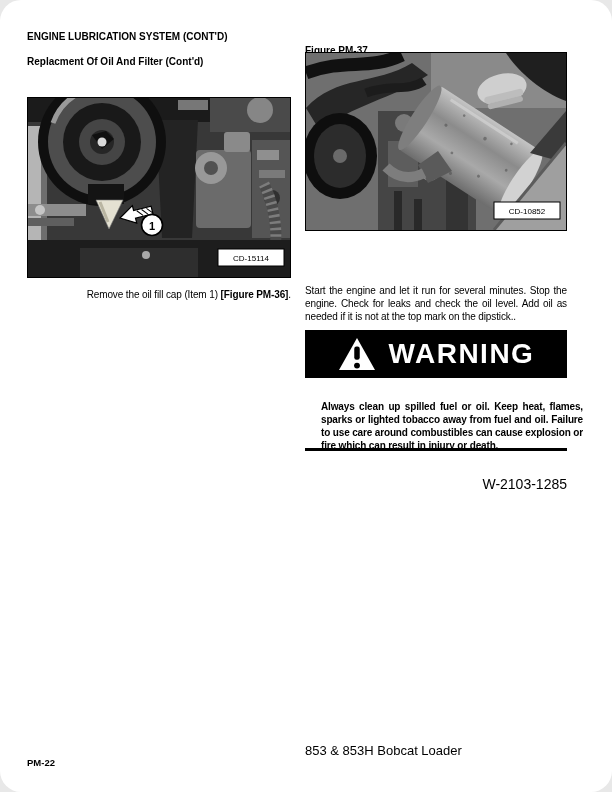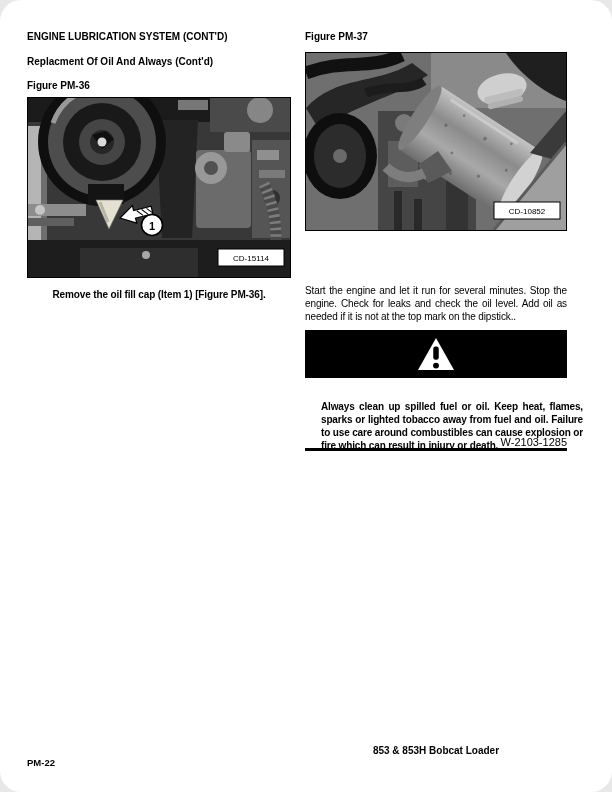--- a/index.html
+++ b/index.html
@@ -23,35 +23,34 @@
   svg text { font-family:"Liberation Sans", sans-serif; }
   .warn-banner {
     background:#000; color:#fff;
     display:flex; align-items:center; justify-content:center; gap:13px;
   }
   .warn-title { font-size:28px; font-weight:bold; letter-spacing:1.5px; }
   .warn-body {
     font-size:10px; font-weight:bold; line-height:13px;
     text-align:justify; letter-spacing:-0.15px;
   }
-  .warn-code { font-size:11px; text-align:right; }
+  .warn-code { font-size:14px; text-align:right;margin-top:40px; }
   .warn-rule { background:#000; height:3px; }
   .footer-page { font-size:9.5px; font-weight:bold; text-align:left; }
-  .footer-doc { font-size:10px; font-weight:bold; text-align:center; line-height:13px; }
+  .footer-doc { font-size:13px; font-weight:normal; text-align:left; line-height:13px; }
 </style>
 </head>
 <body>
 
 <div class="page">
 
   <div class="abs h-bold" style="left:27px; top:31px; width:264px;">ENGINE LUBRICATION SYSTEM (CONT'D)</div>
 
-  <div class="abs h-bold" style="left:27px; top:56px; width:264px;">Replacment Of Oil And Always (Cont'd)</div>
-
-  <div class="abs h-bold" style="left:27px; top:80px; width:264px;">Figure PM-36</div>
+  <div class="abs h-bold" style="left:27px; top:56px; width:264px;">Replacment Of Oil And Filter (Cont'd)</div>
+
 
   <div class="abs photo-frame" style="left:27px; top:97px; width:264px; height:181px;">
     <svg viewBox="0 0 262 179" preserveAspectRatio="none">
       <rect width="262" height="179" fill="#383838"></rect>
       <rect width="262" height="24" fill="#1b1b1b"></rect>
       <rect x="182" y="0" width="80" height="34" fill="#4a4a4a"></rect>
       <circle cx="232" cy="12" r="13" fill="#868686"></circle>
       <rect x="150" y="2" width="30" height="10" fill="#777"></rect>
 
       <rect x="0" y="28" width="13" height="116" fill="#b5b5b5"></rect>
@@ -102,25 +101,25 @@
         <text x="124" y="131.5" text-anchor="middle" font-size="11" font-weight="bold" fill="#000">1</text>
       </g>
 
       <g>
         <rect x="190" y="151" width="66" height="17" fill="#fff" stroke="#000" stroke-width="1"></rect>
         <text x="223" y="163" text-anchor="middle" font-size="8" fill="#000">CD-15114</text>
       </g>
     </svg>
   </div>
 
-  <p class="abs body-text" style="left:27px; top:288px; width:264px; margin:0; text-align:center;font-weight:bold;">
+  <p class="abs body-text" style="left:27px; top:288px; width:264px; margin:0; text-align:right;">
     <span>Remove the oil fill cap (Item 1) </span><strong>[Figure PM-36]</strong><span>.</span>
   </p>
 
-  <div class="abs h-bold" style="left:305px; top:31px; width:262px;">Figure PM-37</div>
+  <div class="abs h-bold" style="left:305px; top:45px; width:262px;">Figure PM-37</div>
 
   <div class="abs photo-frame" style="left:305px; top:52px; width:262px; height:179px;">
     <svg viewBox="0 0 260 177" preserveAspectRatio="none">
       <defs>
         <linearGradient id="canG" x1="0" y1="0" x2="0" y2="1">
           <stop offset="0" stop-color="#c4c4c4"></stop>
           <stop offset="0.35" stop-color="#8b8b8b"></stop>
           <stop offset="0.65" stop-color="#a9a9a9"></stop>
           <stop offset="1" stop-color="#6d6d6d"></stop>
         </linearGradient>
@@ -185,20 +184,21 @@
 
 
   <p class="abs body-text" style="left:305px; top:284px; width:262px; margin:0;">Start the engine and let it run for several minutes. Stop the engine. Check for leaks and check the oil level. Add oil as needed if it is not at the top mark on the dipstick..</p>
 
   <div class="abs warn-banner" style="left:305px; top:330px; width:262px; height:48px;">
     <svg width="38" height="35" viewBox="0 0 40 37">
       <polygon points="20,1 39,35 1,35" fill="#ffffff"></polygon>
       <rect x="17.1" y="10" width="5.8" height="14" rx="2.4" fill="#000"></rect>
       <circle cx="20" cy="30.2" r="3.1" fill="#000"></circle>
     </svg>
+    <span class="warn-title">WARNING</span>
   </div>
 
   <p class="abs warn-body" style="left:305px; top:384px; width:262px; margin:16px;">Always clean up spilled fuel or oil. Keep heat, flames, sparks or lighted tobacco away from fuel and oil. Failure to use care around combustibles can cause explosion or fire which can result in injury or death.</p>
 
   <div class="abs warn-code" style="left:305px; top:436px; width:262px;">W-2103-1285</div>
 
   <div class="abs warn-rule" style="left:305px; top:448px; width:262px;"></div>
 
   <div class="abs footer-doc" style="left:305px; top:744px; width:262px;">
     <div>853 &amp; 853H Bobcat Loader</div>

